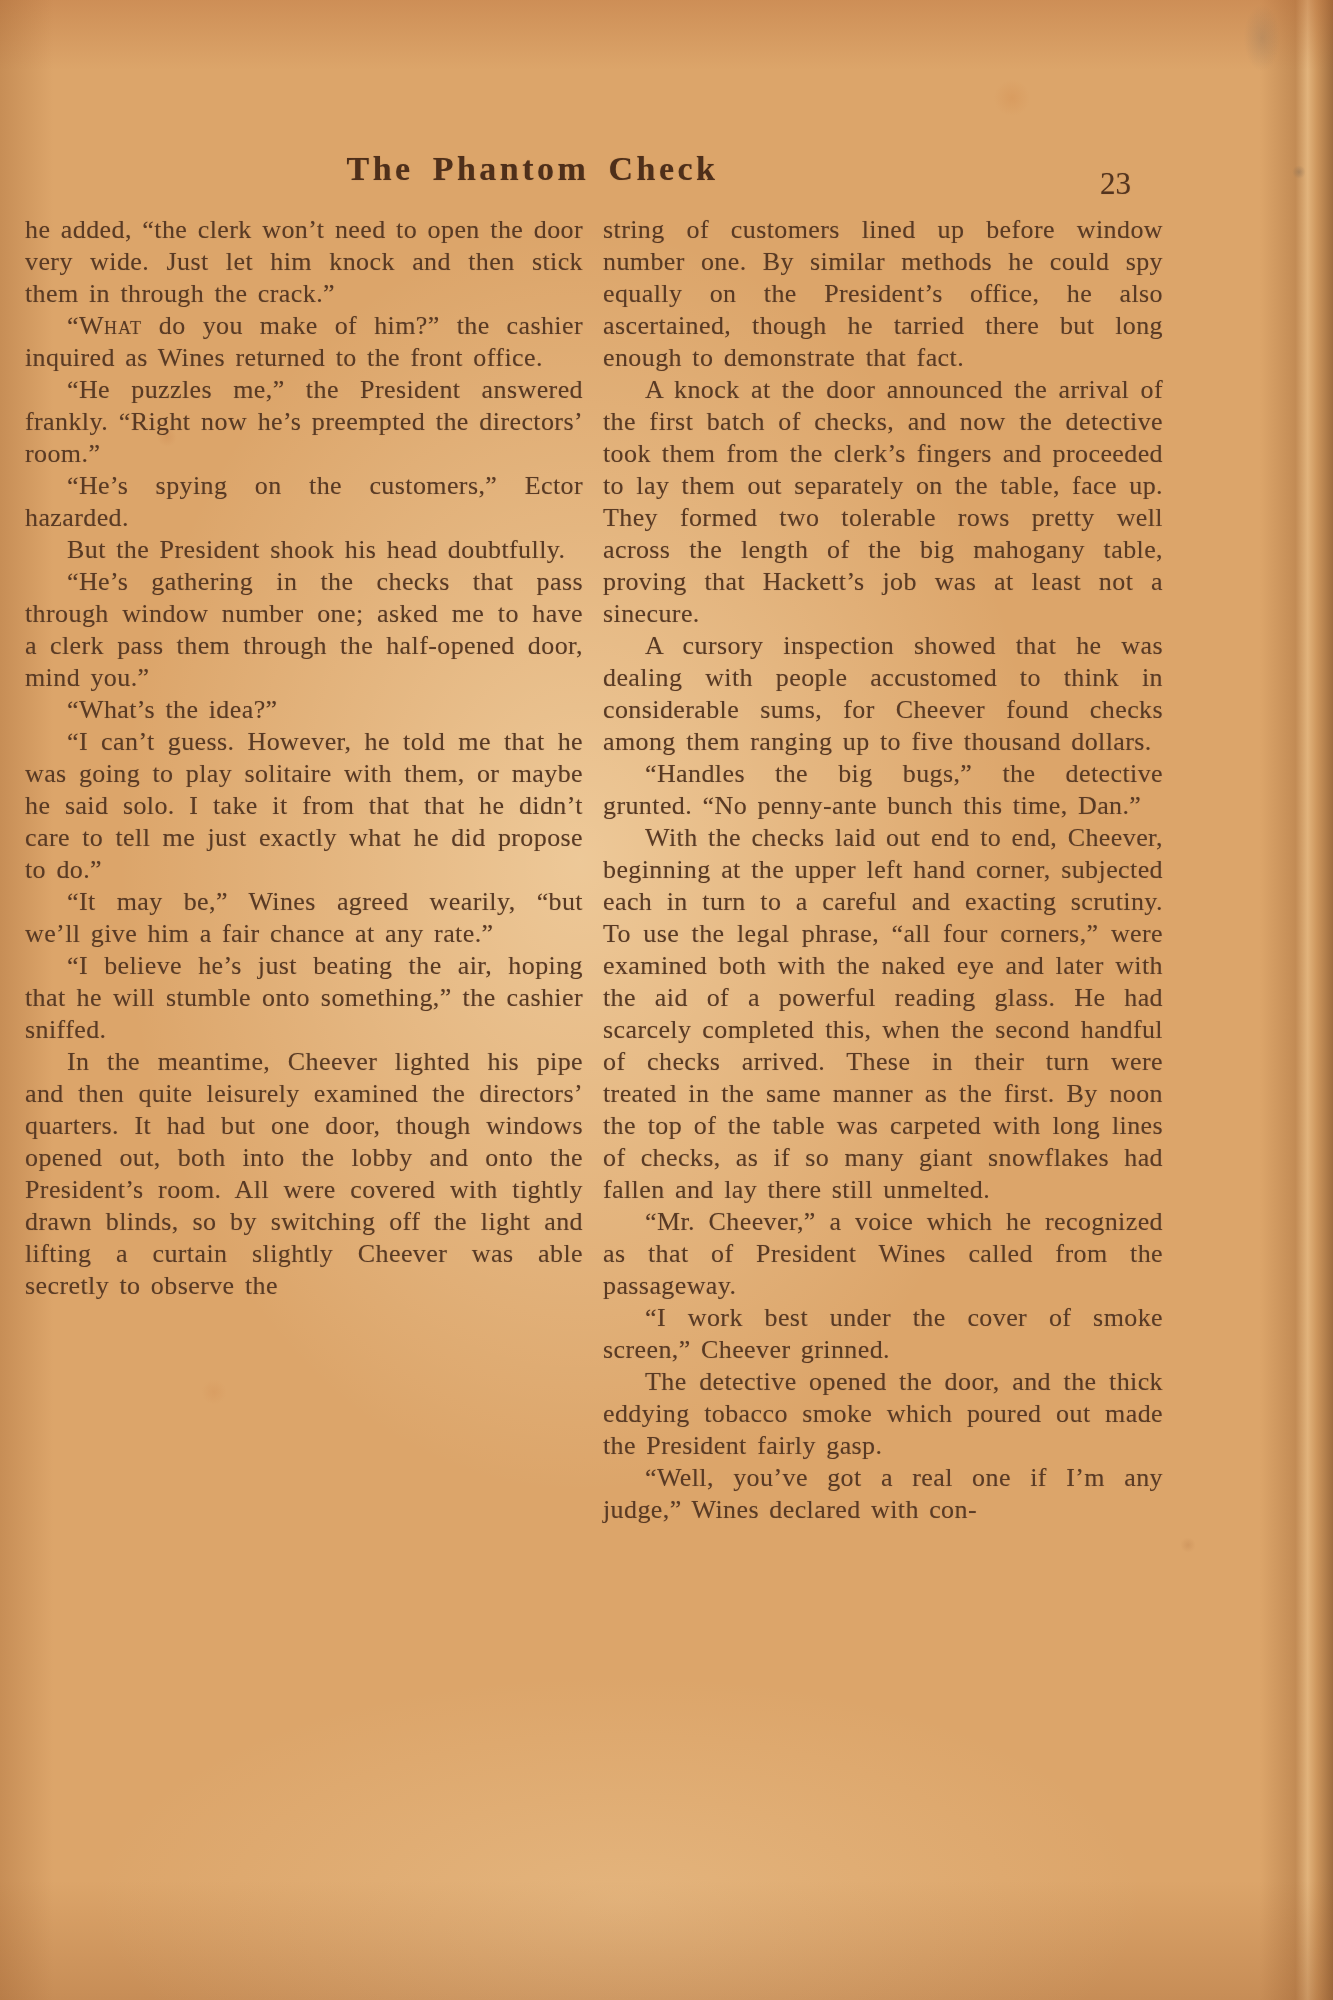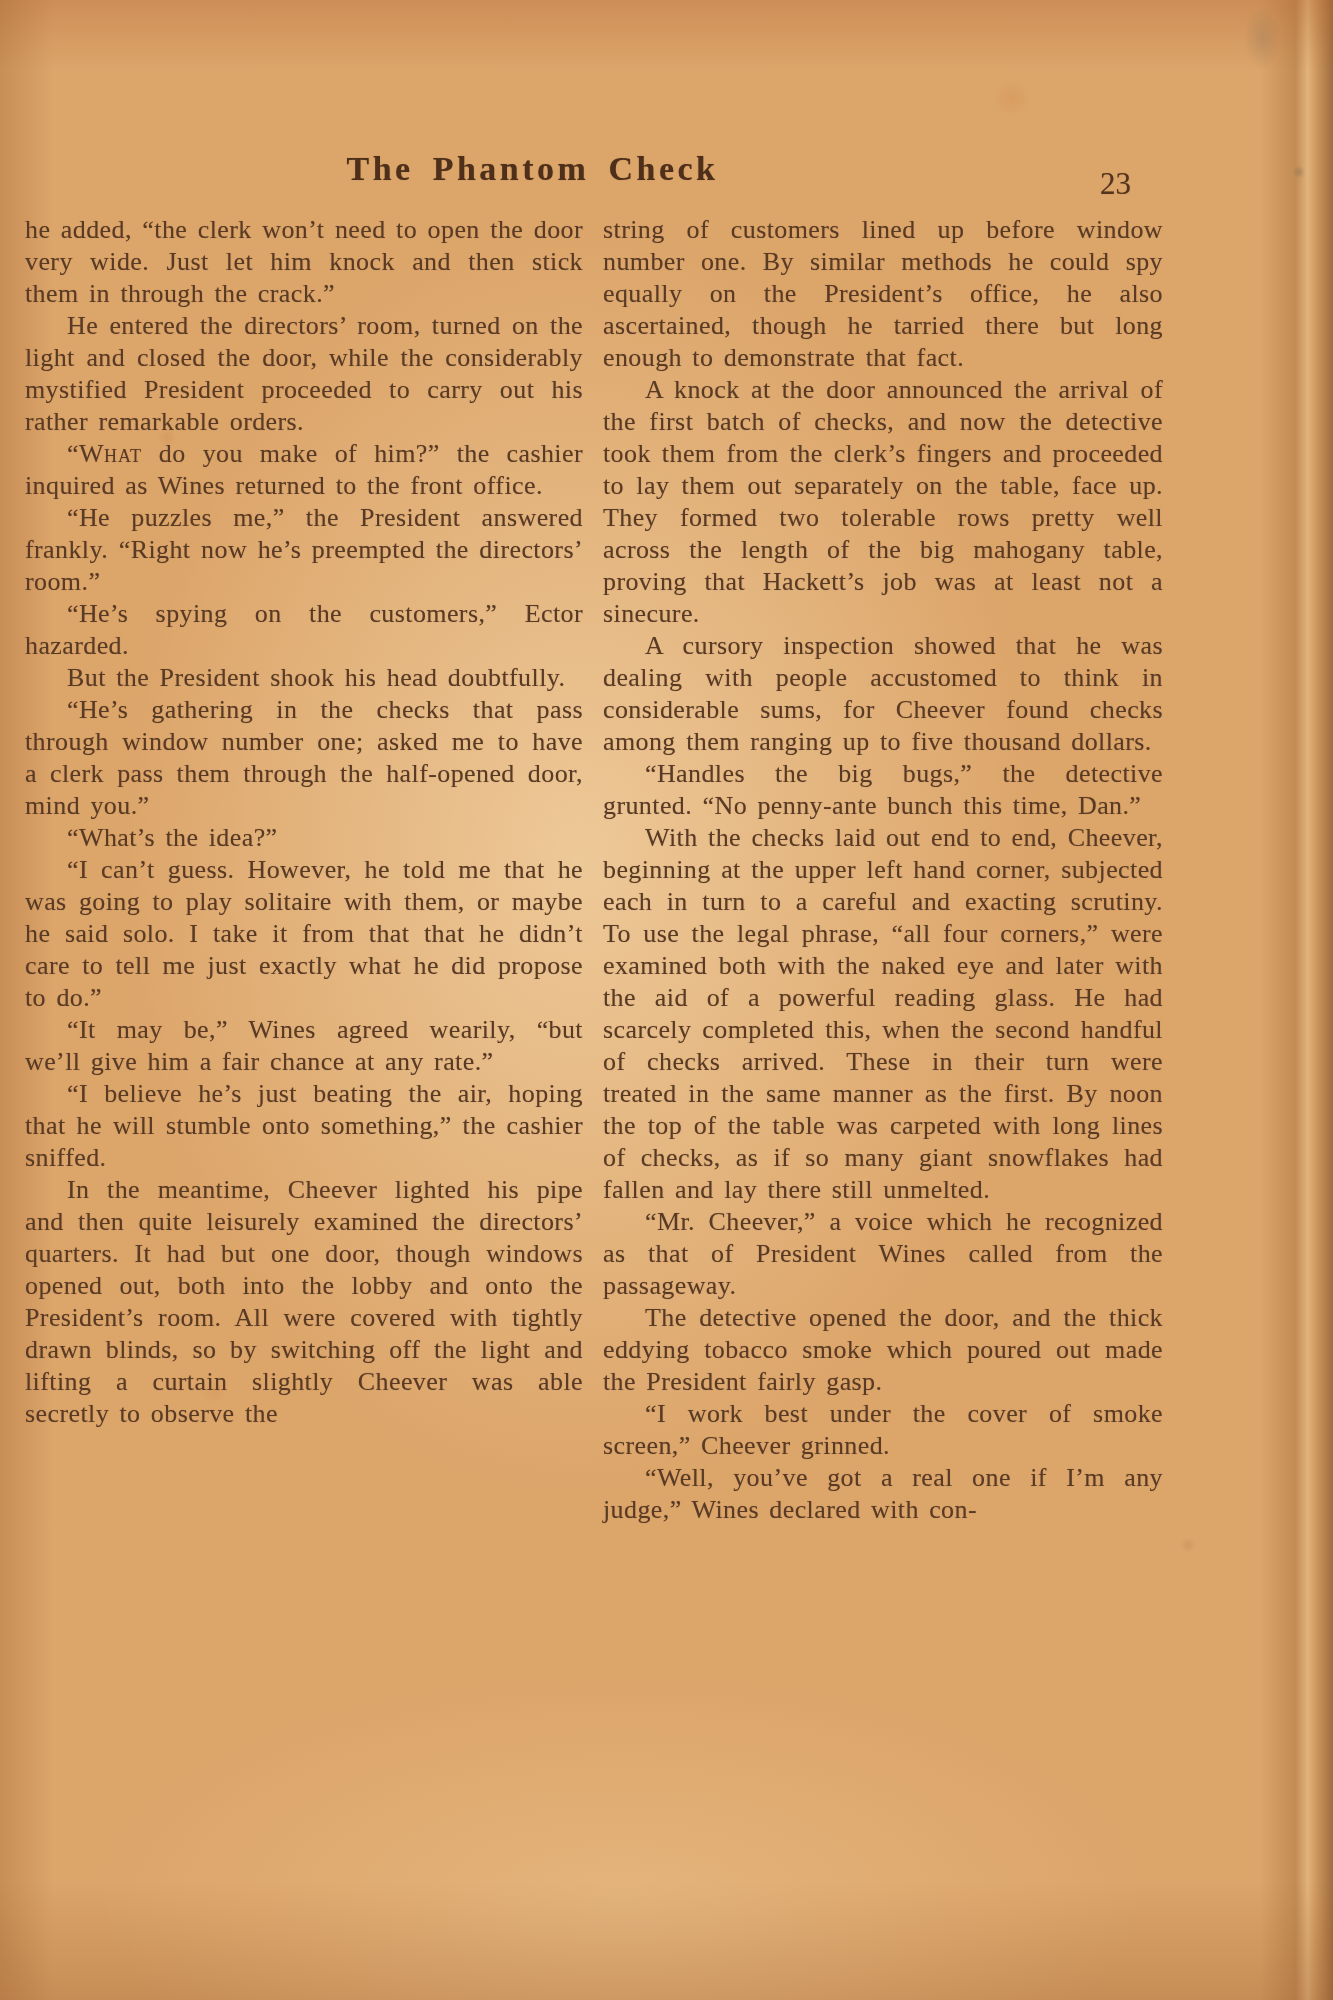--- a/index.html
+++ b/index.html
@@ -73,37 +73,36 @@
 <body>
 
 <div class="page">
   <header>
     <div class="running-title">The Phantom Check</div>
     <div class="page-number">23</div>
   </header>
   <main>
     <section class="column column-left" id="col-left">
         <p class="para"><span>he added, “the clerk won’t need to open the door very wide. Just let him knock and then stick them in through the crack.”</span></p>
-        <p class="para indent"><span>He entered the directors’ room, turned on the light and closed the door, while the considerably mystified President proceeded to carry out his rather remarkable orders.</span></p>
         <p class="para indent"><span>“W</span><span class="smallcaps">hat</span><span> do you make of him?” the cashier inquired as Wines returned to the front office.</span></p>
         <p class="para indent"><span>“He puzzles me,” the President answered frankly. “Right now he’s preempted the directors’ room.”</span></p>
         <p class="para indent"><span>“He’s spying on the customers,” Ector hazarded.</span></p>
         <p class="para indent"><span>But the President shook his head doubtfully.</span></p>
         <p class="para indent"><span>“He’s gathering in the checks that pass through window number one; asked me to have a clerk pass them through the half-opened door, mind you.”</span></p>
         <p class="para indent"><span>“What’s the idea?”</span></p>
         <p class="para indent"><span>“I can’t guess. However, he told me that he was going to play solitaire with them, or maybe he said solo. I take it from that that he didn’t care to tell me just exactly what he did propose to do.”</span></p>
         <p class="para indent"><span>“It may be,” Wines agreed wearily, “but we’ll give him a fair chance at any rate.”</span></p>
         <p class="para indent"><span>“I believe he’s just beating the air, hoping that he will stumble onto something,” the cashier sniffed.</span></p>
         <p class="para indent"><span>In the meantime, Cheever lighted his pipe and then quite leisurely examined the directors’ quarters. It had but one door, though windows opened out, both into the lobby and onto the President’s room. All were covered with tightly drawn blinds, so by switching off the light and lifting a curtain slightly Cheever was able secretly to observe the</span></p>
       </section>
     <section class="column column-right" id="col-right">
         <p class="para"><span>string of customers lined up before window number one. By similar methods he could spy equally on the President’s office, he also ascertained, though he tarried there but long enough to demonstrate that fact.</span></p>
         <p class="para indent"><span>A knock at the door announced the arrival of the first batch of checks, and now the detective took them from the clerk’s fingers and proceeded to lay them out separately on the table, face up. They formed two tolerable rows pretty well across the length of the big mahogany table, proving that Hackett’s job was at least not a sinecure.</span></p>
         <p class="para indent"><span>A cursory inspection showed that he was dealing with people accustomed to think in considerable sums, for Cheever found checks among them ranging up to five thousand dollars.</span></p>
         <p class="para indent"><span>“Handles the big bugs,” the detective grunted. “No penny-ante bunch this time, Dan.”</span></p>
         <p class="para indent"><span>With the checks laid out end to end, Cheever, beginning at the upper left hand corner, subjected each in turn to a careful and exacting scrutiny. To use the legal phrase, “all four corners,” were examined both with the naked eye and later with the aid of a powerful reading glass. He had scarcely completed this, when the second handful of checks arrived. These in their turn were treated in the same manner as the first. By noon the top of the table was carpeted with long lines of checks, as if so many giant snowflakes had fallen and lay there still unmelted.</span></p>
         <p class="para indent"><span>“Mr. Cheever,” a voice which he recognized as that of President Wines called from the passageway.</span></p>
+        <p class="para indent"><span>“I work best under the cover of smoke screen,” Cheever grinned.</span></p>
         <p class="para indent"><span>The detective opened the door, and the thick eddying tobacco smoke which poured out made the President fairly gasp.</span></p>
-        <p class="para indent"><span>“I work best under the cover of smoke screen,” Cheever grinned.</span></p>
         <p class="para indent"><span>“Well, you’ve got a real one if I’m any judge,” Wines declared with con-</span></p>
       </section>
   </main>
 </div>
 
 </body></html>

